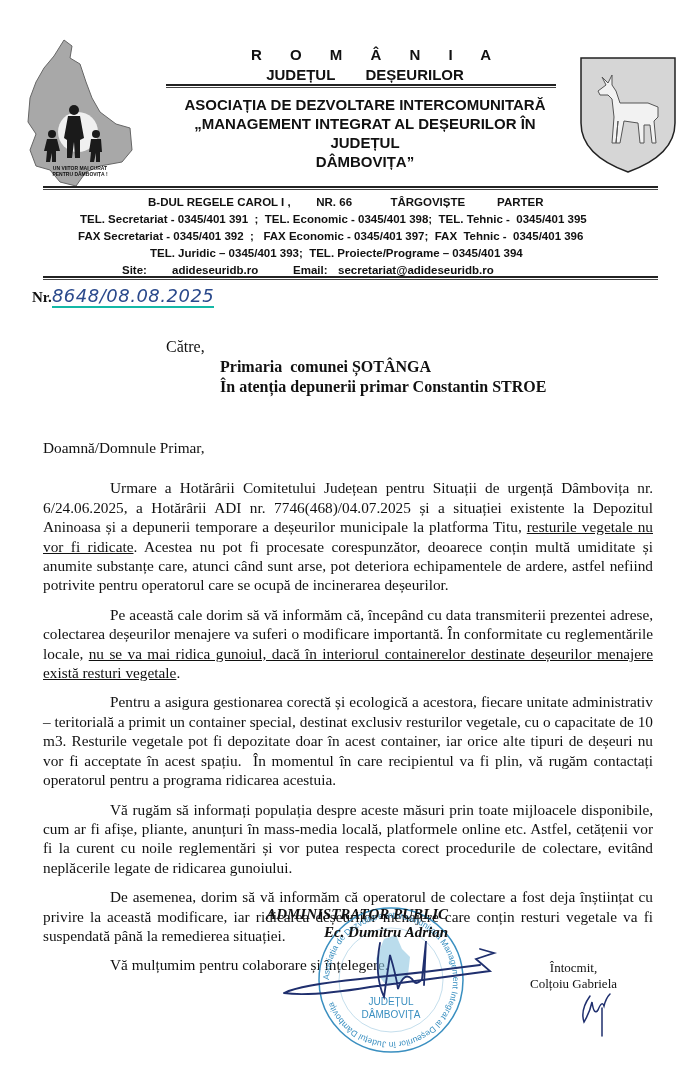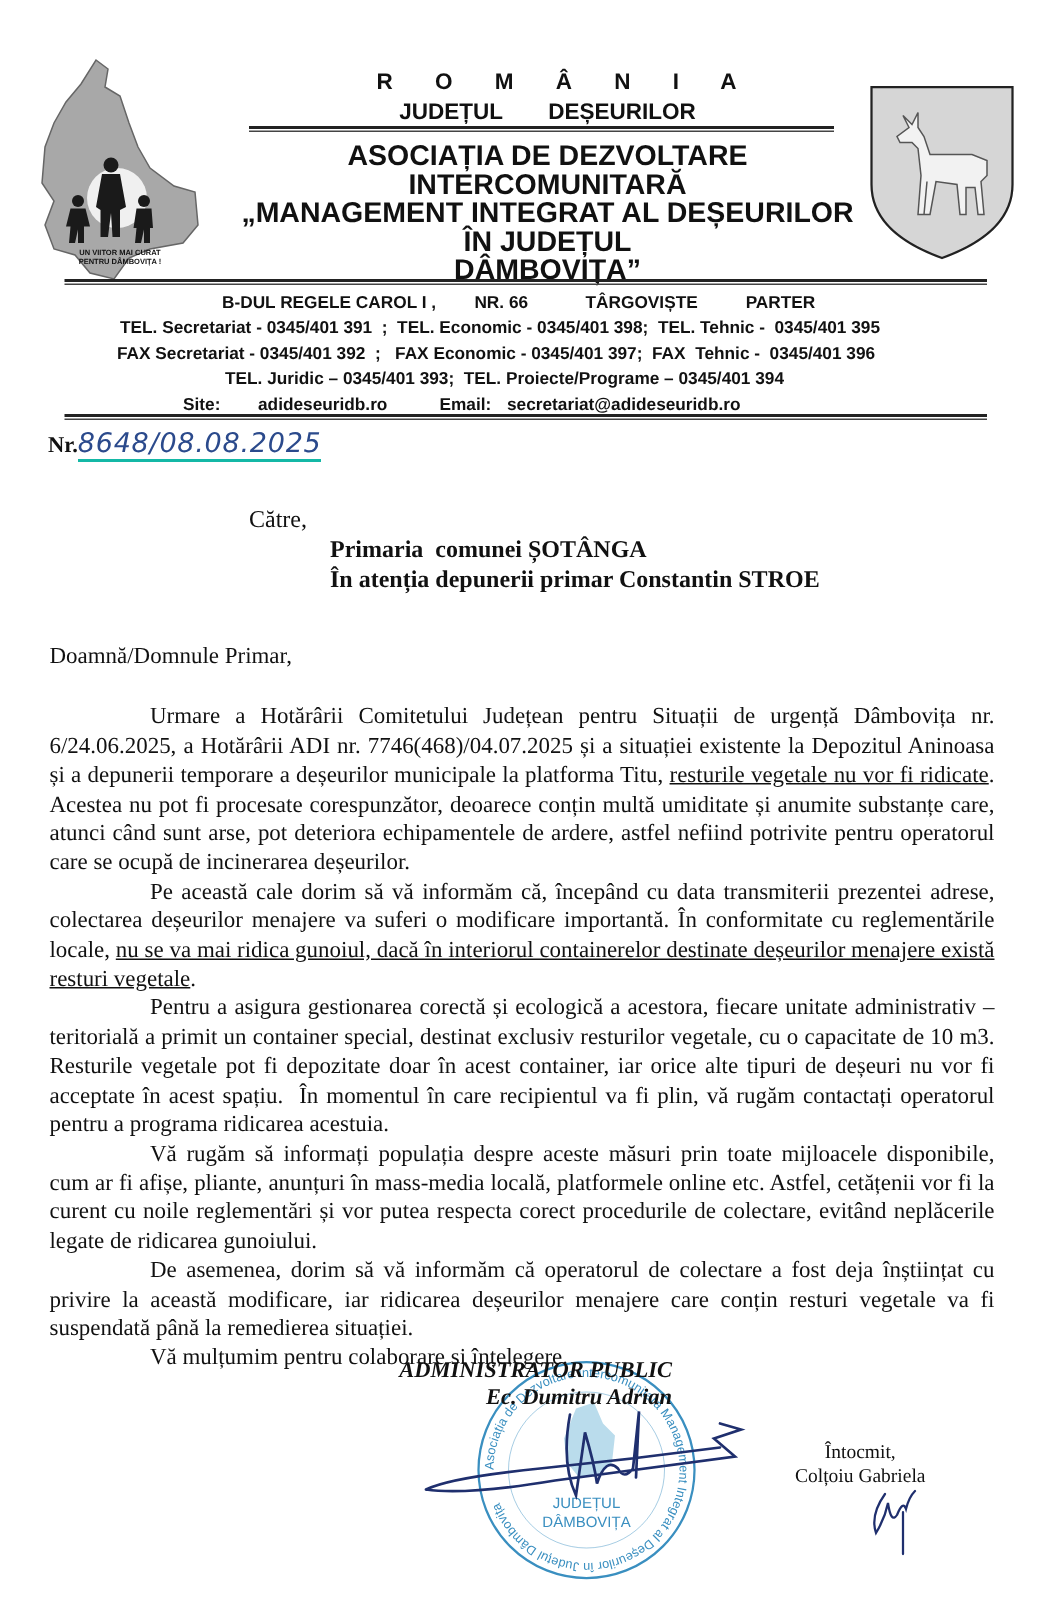--- a/index.html
+++ b/index.html
@@ -9,39 +9,39 @@
   .serif { font-family: "Liberation Serif", "DejaVu Serif", serif; }
 
   
   #logo-left { left: 26px; top: 38px; width: 108px; height: 150px; }
   #crest { left: 578px; top: 55px; width: 100px; height: 120px; }
   .hdr-center { left: 160px; width: 410px; text-align: center; font-weight: bold; }
   #romania { top: 46px; font-size: 15px; letter-spacing: 12px; padding-left: 12px; }
   #judetul { top: 66px; font-size: 15px; word-spacing: 6px; }
   .dbl-rule { border-top: 2px solid #222; border-bottom: 1px solid #444; height: 1px; }
   #rule1 { left: 166px; top: 84px; width: 390px; }
-  .assoc { font-size: 19px; line-height: 19px; }
+  .assoc { font-size: 15px; line-height: 19px; }
   #assoc-block { top: 95px; }
 
   #rule2 { left: 43px; top: 186px; width: 615px; }
   #contacts { left: 40px; top: 194px; width: 640px; font-size: 11.5px; font-weight: bold; line-height: 17.5px; }
   #contacts .row { position: absolute; white-space: pre; }
   #rule3 { left: 43px; top: 276px; width: 615px; }
 
   
   #regnr { left: 32px; top: 285px; font-size: 15px; font-weight: bold; }
   #regnr .hand { font-family: "DejaVu Sans", sans-serif; font-style: italic; font-weight: normal; color: #2b4a8c; font-size: 18px; border-bottom: 2px solid #14b8a6; letter-spacing: 0.5px; }
 
   
   #catre { left: 166px; top: 338px; font-size: 16px; }
   #recipient { left: 220px; top: 357px; font-size: 16px; font-weight: bold; line-height: 20px; }
 
   
   #body { left: 33px; top: 428px; width: 630px; font-size: 15.3px; line-height: 19.4px; text-align: justify; }
-  #body p { margin: 0; text-indent: 67px; }
+  #body p { margin: 10px; text-indent: 67px; }
   #body p.greet { text-indent: 0; margin-bottom: 21px; }
   .ul { text-decoration: underline; }
   .b { font-weight: normal; }
 
   
   #sig-title { left: 248px; top: 905px; font-size: 15px; font-weight: bold; line-height: 18px; text-align: right; width: 200px; font-style: italic; }
   #stamp { left: 316px; top: 905px; width: 150px; height: 150px; }
   #signature { left: 280px; top: 935px; width: 230px; height: 80px; }
   #prepared { left: 530px; top: 960px; font-size: 13px; line-height: 16px; text-align: center; }
   #prep-sig { left: 576px; top: 990px; width: 40px; height: 50px; }

